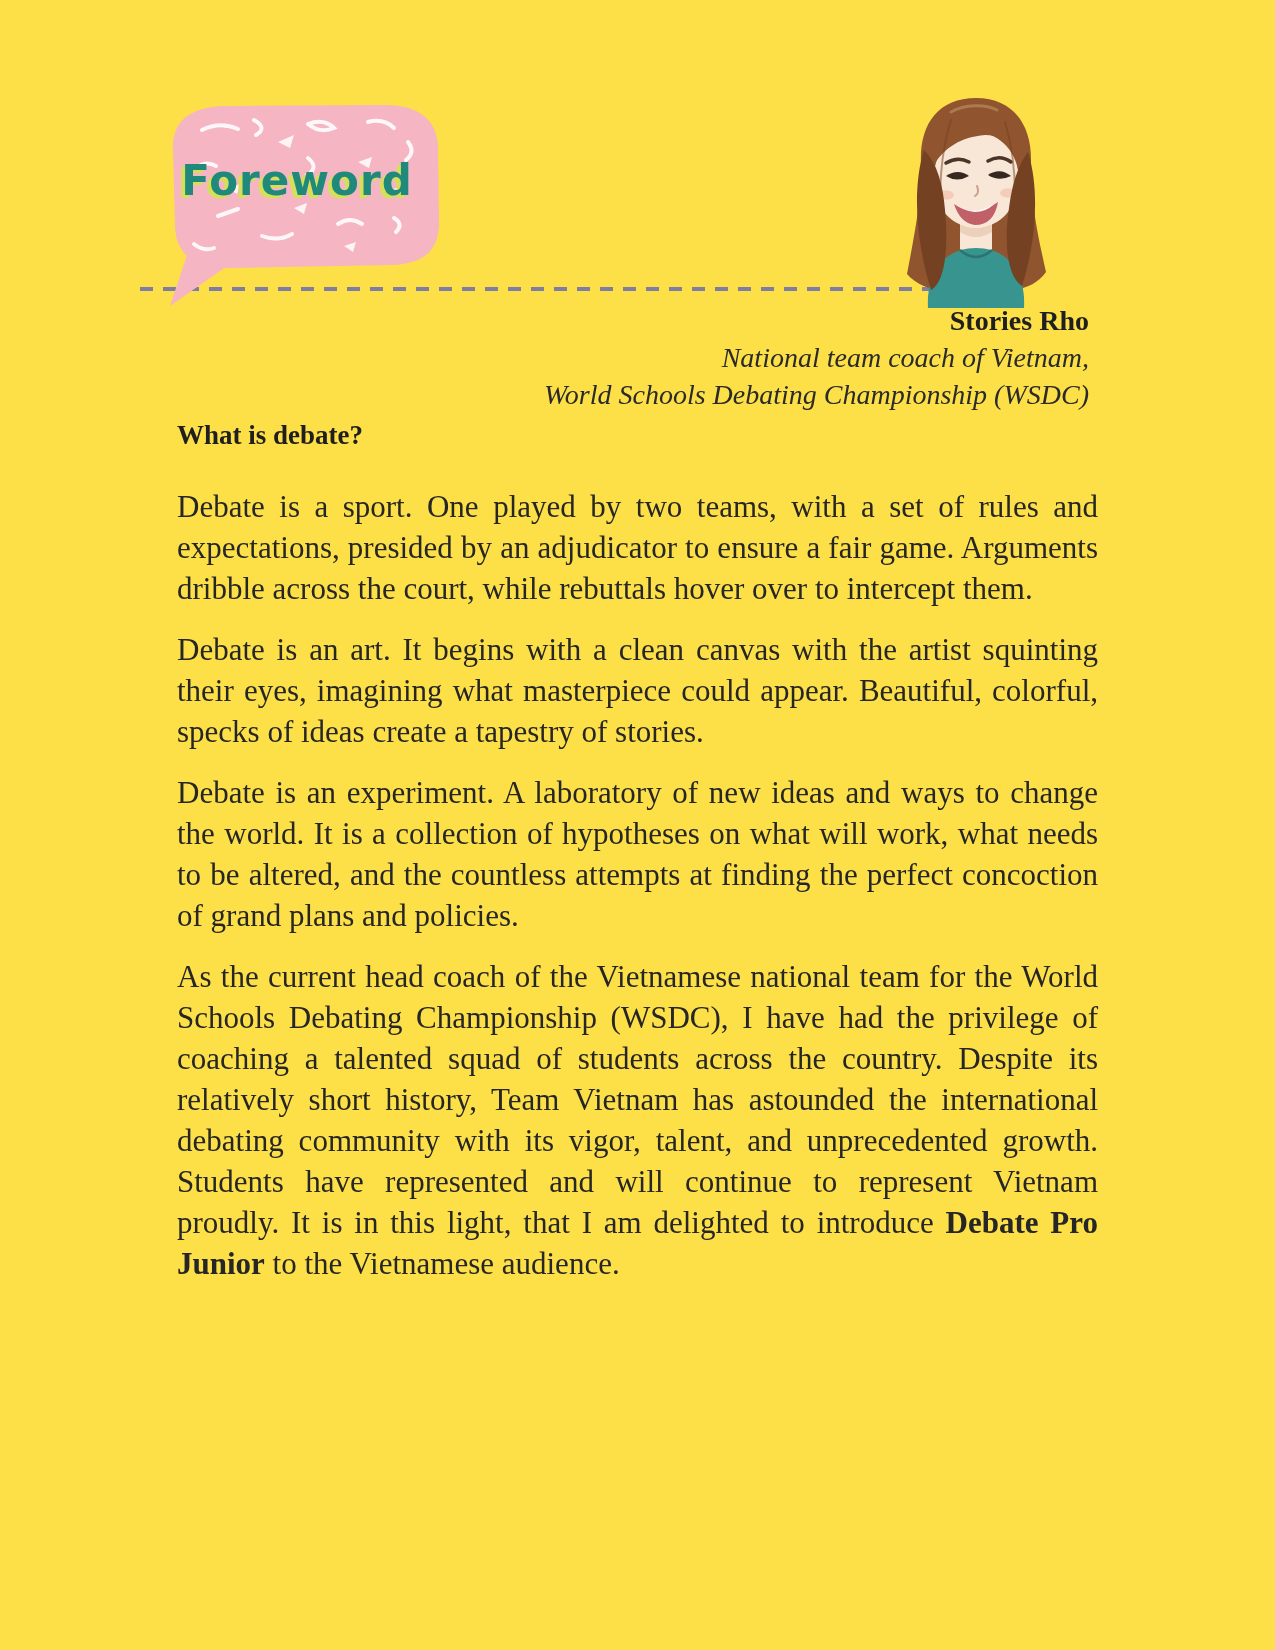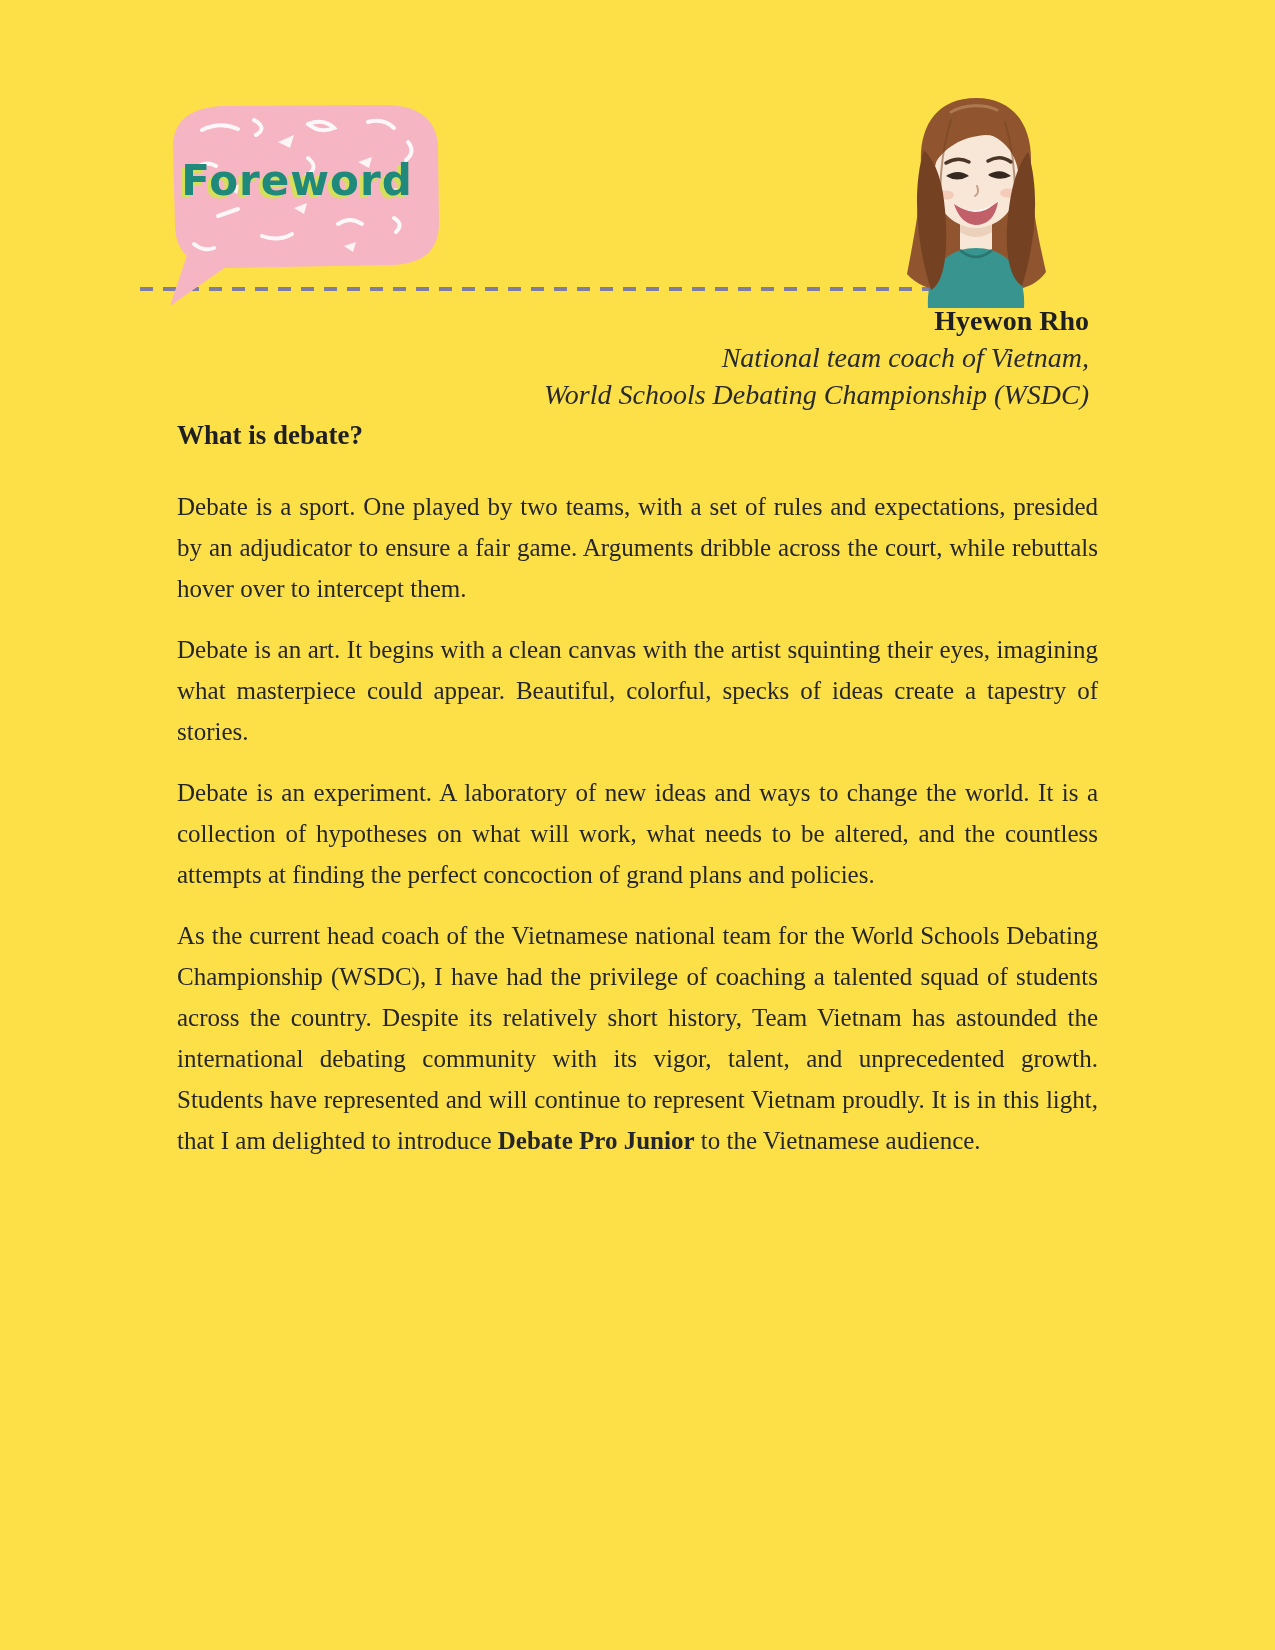--- a/index.html
+++ b/index.html
@@ -88,21 +88,21 @@
     width: 921px;
   }
   .heading {
     margin: 0 0 35px 0;
     font-size: 27px;
     font-weight: 700;
     color: #1f1f1f;
   }
   .para {
     margin: 0 0 20px 0;
-    font-size: 25px;
+    font-size: 31px;
     line-height: 41px;
     text-align: justify;
     color: #262626;
   }
   .para:last-child { margin-bottom: 0; }
   .para .bold { font-weight: 700; }
 </style>
 </head>
 <body>
 
@@ -180,21 +180,21 @@
       <g stroke="var(--hair-dark-color,#744222)" stroke-width="2" fill="none" opacity="0.5" stroke-linecap="round">
         <path d="M60 28 C 50 60 47 100 51 142"></path>
         <path d="M114 30 C 124 62 126 102 122 144"></path>
         <path d="M44 100 C 40 140 42 168 48 186"></path>
       </g>
       <path d="M60 20 C 74 12 94 12 106 18" stroke="#b98a5e" stroke-width="3" fill="none" opacity="0.7" stroke-linecap="round"></path>
     </svg>
   </div>
 
   <div class="byline">
-    <div class="byline-name">Hyewon Rho</div>
+    <div class="byline-name">Stories Rho</div>
     <div class="byline-role">National team coach of Vietnam,</div>
     <div class="byline-role">World Schools Debating Championship (WSDC)</div>
   </div>
 
   <main class="body-block">
     <h2 class="heading">What is debate?</h2>
     <div id="paragraphs">
         <p class="para"><span>Debate is a sport. One played by two teams, with a set of rules and expectations, presided by an adjudicator to ensure a fair game. Arguments dribble across the court, while rebuttals hover over to intercept them.</span></p>
         <p class="para"><span>Debate is an art. It begins with a clean canvas with the artist squinting their eyes, imagining what masterpiece could appear. Beautiful, colorful, specks of ideas create a tapestry of stories.</span></p>
         <p class="para"><span>Debate is an experiment. A laboratory of new ideas and ways to change the world. It is a collection of hypotheses on what will work, what needs to be altered, and the countless attempts at finding the perfect concoction of grand plans and policies.</span></p>

